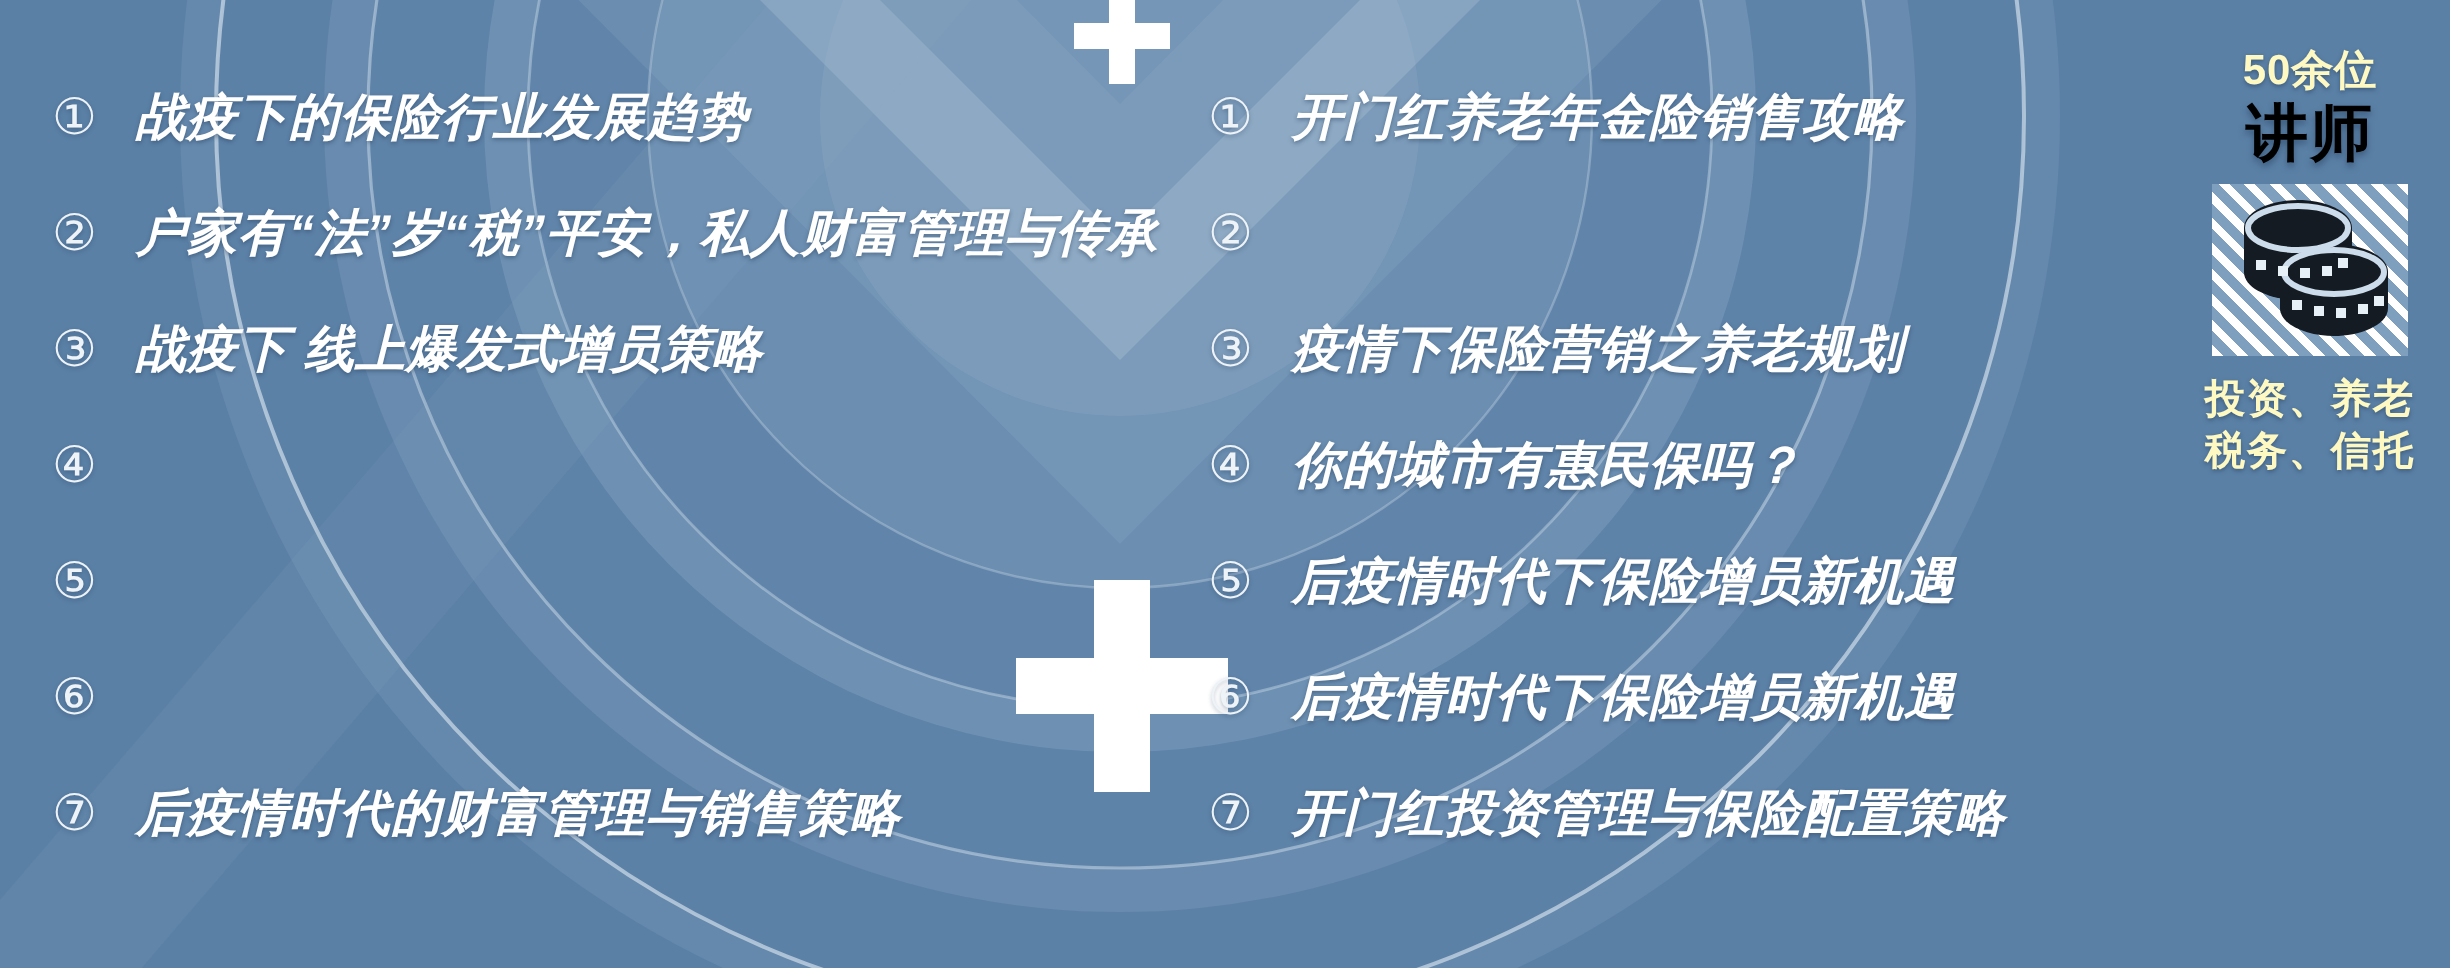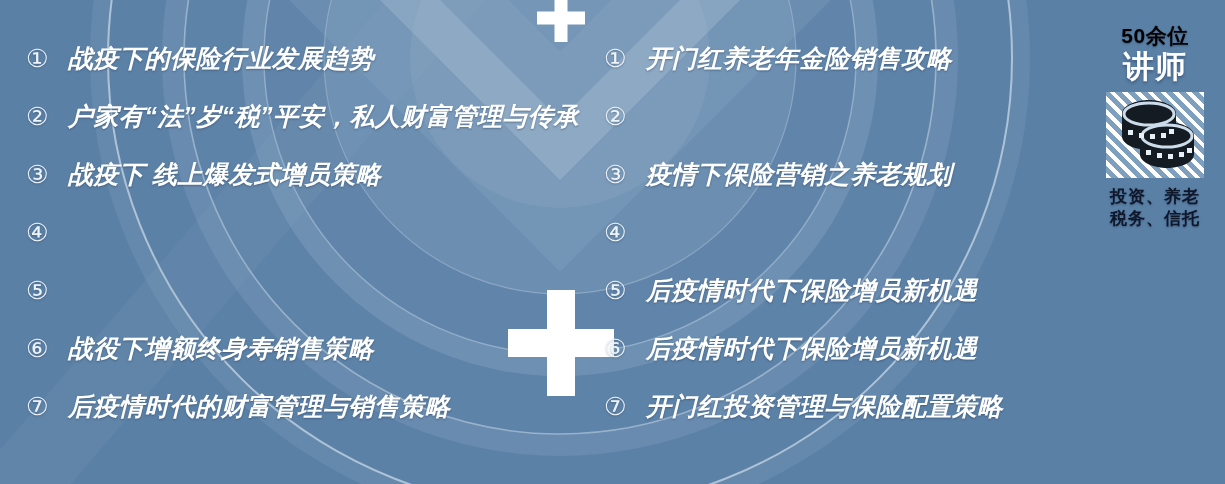--- a/index.html
+++ b/index.html
@@ -57,46 +57,45 @@
     text-shadow:0 1px 2px rgba(30,55,85,.45);
     font-style:italic;
   }
 
   
   #side-panel{
     position:absolute;left:1085px;top:24px;width:140px;height:270px;
     text-align:center;
   }
   #side-count{
-    color:#000000;font-size:21px;font-weight:bold;line-height:1.1;
+    color:#fef9c3;font-size:21px;font-weight:bold;line-height:1.1;
     text-shadow:0 1px 2px rgba(30,55,85,.5);
     letter-spacing:.5px;
   }
   #side-title{
-    color:#ffffff;font-size:31px;font-weight:bold;line-height:1.15;
+    color:#000000;font-size:31px;font-weight:bold;line-height:1.15;
     margin-top:2px;
     text-shadow:0 2px 3px rgba(30,55,85,.5);
     letter-spacing:1px;
   }
   #coins-badge{
     width:98px;height:86px;margin:7px auto 0;
     position:relative;
     background:
       repeating-linear-gradient(45deg,
         #ffffff 0px,#ffffff 4px,
         #7e9fbe 4px,#7e9fbe 9px);
     overflow:hidden;
   }
   #coins-badge svg{position:absolute;left:0;top:0;}
   #side-tags{
     margin-top:9px;
-    color:#0f172a;font-size:17px;font-weight:bold;line-height:1.33;
+    color:#fef9c3;font-size:20px;font-weight:bold;line-height:1.33;
     letter-spacing:1px;
     text-shadow:0 1px 2px rgba(30,55,85,.5);
-    font-family:Liberation Mono, monospace;
   }
   #side-tags div{white-space:nowrap;}
 </style>
 </head>
 <body>
 
 <div id="slide">
 
   <div class="bg">
     <svg viewBox="0 0 1225 484" preserveAspectRatio="none" aria-hidden="true">
@@ -153,21 +152,20 @@
         <span class="label">战疫下 线上爆发式增员策略</span>
       </div>
       <div class="item">
         <span class="num">④</span>
       </div>
       <div class="item">
         <span class="num">⑤</span>
       </div>
       <div class="item">
         <span class="num">⑥</span>
-        <span class="label">战役下增额终身寿销售策略</span>
       </div>
       <div class="item">
         <span class="num">⑦</span>
         <span class="label">后疫情时代的财富管理与销售策略</span>
       </div>
     </div>
 
     <div class="col" id="col-right">
       <div class="item">
         <span class="num">①</span>
@@ -175,20 +173,21 @@
       </div>
       <div class="item">
         <span class="num">②</span>
       </div>
       <div class="item">
         <span class="num">③</span>
         <span class="label">疫情下保险营销之养老规划</span>
       </div>
       <div class="item">
         <span class="num">④</span>
+        <span class="label">你的城市有惠民保吗？</span>
       </div>
       <div class="item">
         <span class="num">⑤</span>
         <span class="label">后疫情时代下保险增员新机遇</span>
       </div>
       <div class="item">
         <span class="num">⑥</span>
         <span class="label">后疫情时代下保险增员新机遇</span>
       </div>
       <div class="item">

